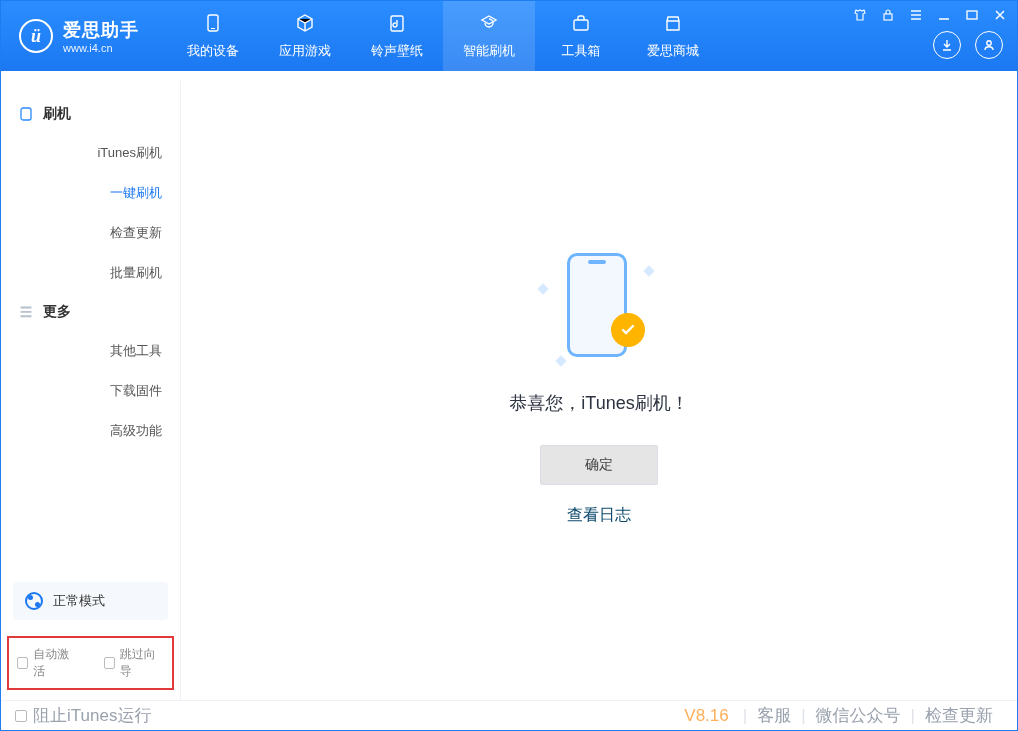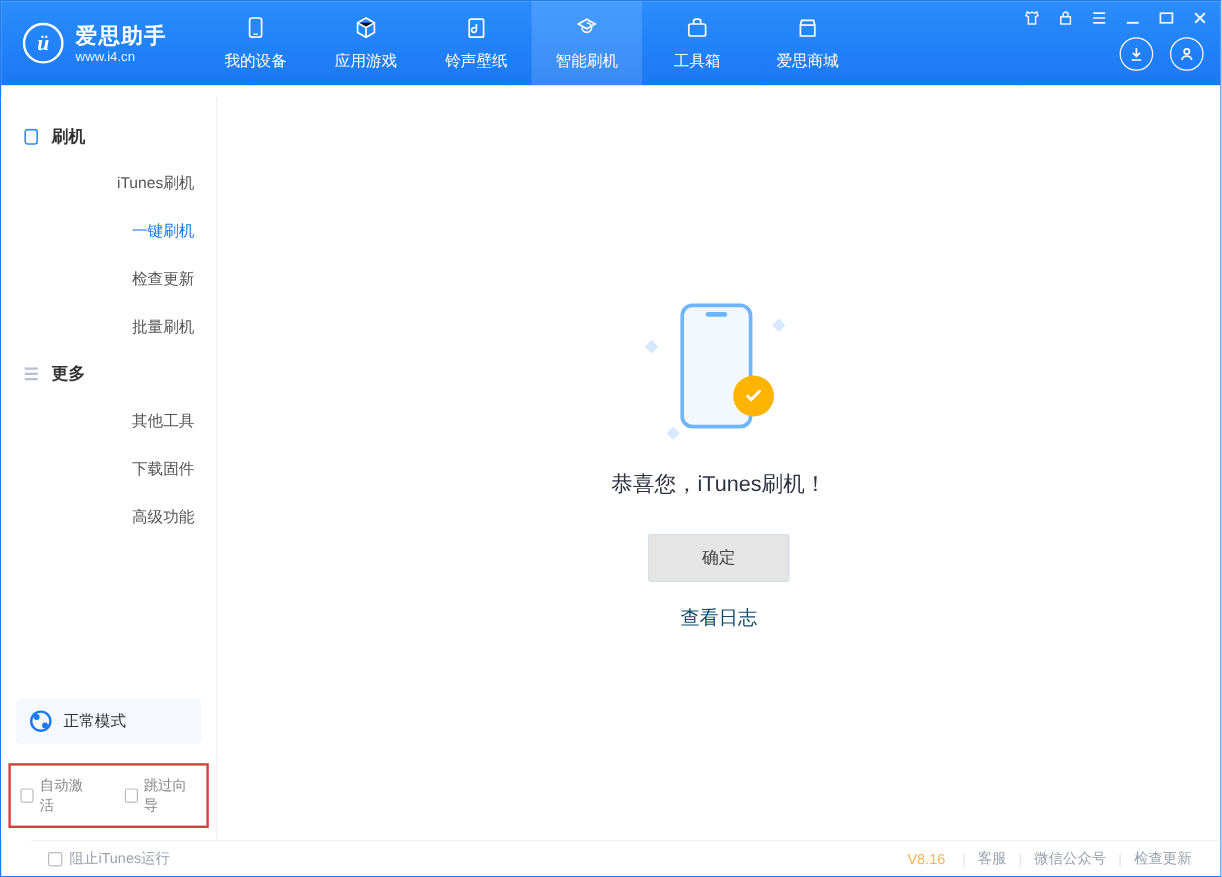--- a/index.html
+++ b/index.html
@@ -44,21 +44,21 @@
 .illus { width:120px; height:120px; position:relative; margin-bottom:26px; }
 .phone { position:absolute; left:28px; top:8px; width:60px; height:104px; border:3px solid #6fb4ff; border-radius:10px; background:#f3f8ff; }
 .phone::before{content:"";position:absolute;top:4px;left:50%;transform:translateX(-50%);width:18px;height:4px;background:#6fb4ff;border-radius:2px;}
 .badge { position:absolute; right:14px; bottom:18px; width:34px; height:34px; background:#ffb400; border-radius:50%; display:flex; align-items:center; justify-content:center; }
 .spark { position:absolute; width:8px; height:8px; background:#d6e9ff; transform:rotate(45deg); }
 .s1{top:40px;left:0}.s2{top:22px;right:6px}.s3{bottom:0;left:18px}
 .msg { font-size:18px; color:#2d3340; margin-bottom:30px; }
 .ok-btn { padding:10px 44px; border:1px solid #d9dee6; background:#e5e5e5; font-size:14px; color:#444; cursor:pointer; border-radius:2px; }
 .log-link { margin-top:20px; font-size:16px; color:#0c4a6e; cursor:pointer; }
 
-.footer { height:30px; border-top:1px solid #eef1f5; display:flex; align-items:center; font-size:12px; color:#9aa2ae; padding:0 14px;margin-left:25px; }
+.footer { height:30px; border-top:1px solid #eef1f5; display:flex; align-items:center; font-size:17px; color:#9aa2ae; padding:0 14px; }
 .footer .itg { display:flex; align-items:center; gap:6px; cursor:pointer; }
 .footer .spacer { flex:1; }
 .footer .ver { color:#ffb05a; margin-right:14px; }
 .footer .flink { color:#9aa2ae; cursor:pointer; padding:0 10px; }
 .footer .sep { color:#e0e4ea; }
 </style>
 </head>
 <body>
 
 <div class="window">

